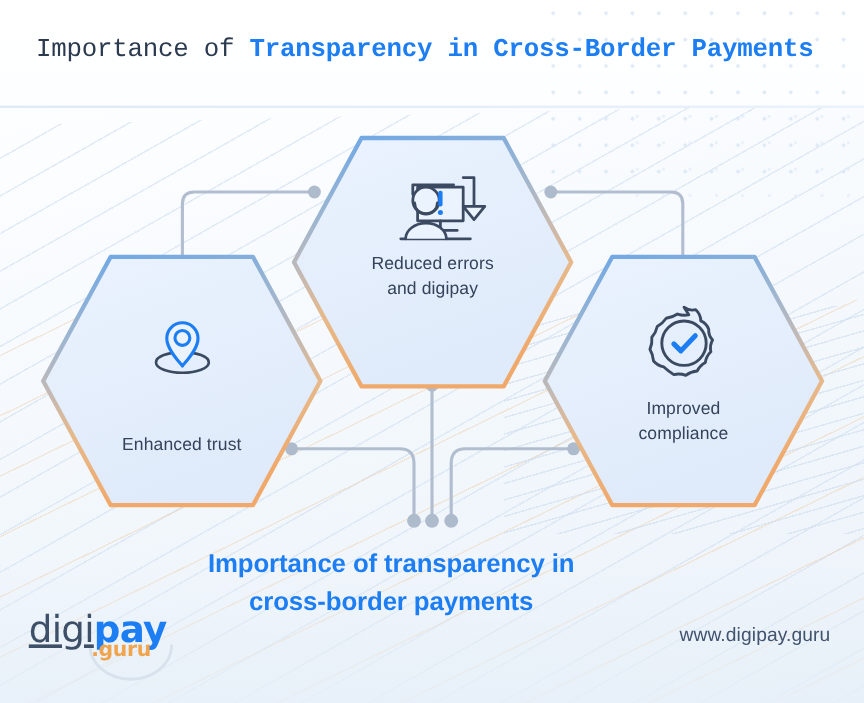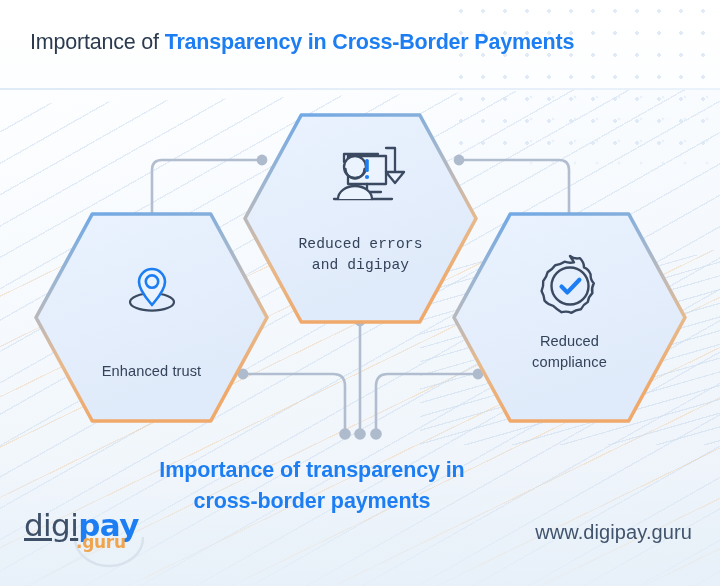--- a/index.html
+++ b/index.html
@@ -85,20 +85,21 @@
     background: linear-gradient(180deg, rgba(233,241,249,0) 0%, rgba(231,240,249,.85) 100%);
     pointer-events: none;
   }
 
   
   .header {
     position: absolute;
     left: 0; top: 0;
     width: 720px; height: 88px;
     background: linear-gradient(180deg,#ffffff 0%, #fdfeff 100%);
+    font-family: Liberation Mono, monospace;
   }
   .header-title {
     position: absolute;
     left: 30px; top: 30px;
     font-size: 21.5px;
     letter-spacing: -.2px;
     color: #2b3a4f;
     white-space: nowrap;
   }
   .header-title .hl {
@@ -142,31 +143,31 @@
     left: 50%;
     transform: translateX(-50%);
   }
 
   
   #hex-left  { left: 33px;  top: 211px; width: 237px; height: 213px; }
   #hex-mid   { left: 242px; top: 112px; width: 237px; height: 213px; }
   #hex-right { left: 451px; top: 211px; width: 237px; height: 213px; }
 
   #hex-left .hex-label  { top: 120px; margin-top: 30px; }
-  #hex-mid .hex-label   { top: 122px; font-family: Liberation Mono, monospace; }
+  #hex-mid .hex-label   { top: 98px; }
   #hex-right .hex-label { top: 120px; }
 
   #hex-left .hex-icon  { top: 48px; }
   #hex-mid .hex-icon   { top: 30px; }
   #hex-right .hex-icon { top: 42px; }
 
   
   .caption {
     position: absolute;
-    left: 2px; top: 455px;
+    left: 16px; top: 455px;
     width: 620px;
     text-align: center;
     color: #1c7ef2;
     font-size: 21.5px;
     font-weight: bold;
     line-height: 31px;
     letter-spacing: -.1px;
   }
 
   
@@ -196,21 +197,21 @@
   }
   .logo-swoosh {
     position: absolute;
     left: 48px; top: 22px;
     width: 74px; height: 38px;
   }
 
   .site-url {
     position: absolute;
     right: 28px; top: 521px;
-    font-size: 20px;
+    font-size: 16px;
     color: #41536d;
     letter-spacing: .1px;
     text-align: center;
   }
 </style>
 </head>
 <body>
 
 <div class="canvas">
 
@@ -344,21 +345,21 @@
                  q-5.2 0.4 -9.4 3.6 q-4.9 -1.9 -10.0 -0.6 q-4.4 -2.8 -8.3 -6.4
                  q-5.1 -1.1 -8.6 -5.0 q-0.4 -5.2 -3.0 -9.7 q2.1 -4.8 1.6 -10.0
                  q3.4 -3.9 4.5 -9.0 q4.5 -2.6 7.5 -6.9 q5.1 -0.6 9.4 -3.5
                  q4.6 1.6 9.4 0.6 Z" fill="none" stroke="#3b4a61" stroke-width="2.4" stroke-linejoin="round"></path>
         <circle cx="33" cy="33" r="18.5" fill="none" stroke="#3b4a61" stroke-width="2.4"></circle>
         <path d="M24.5 33.6 L30.4 39.4 L42.4 26.8" fill="none" stroke="#1c7ef2" stroke-width="4.2" stroke-linecap="round" stroke-linejoin="round"></path>
       </svg>
     </div>
 
     <div class="hex-label">
-        <div>Reduced</div>
+        <div>Improved</div>
         <div>compliance</div>
       </div>
   </div>
 
   <div class="caption">
     <div>Importance of transparency in</div>
     <div>cross-border payments</div>
   </div>
 
   <div class="logo">

